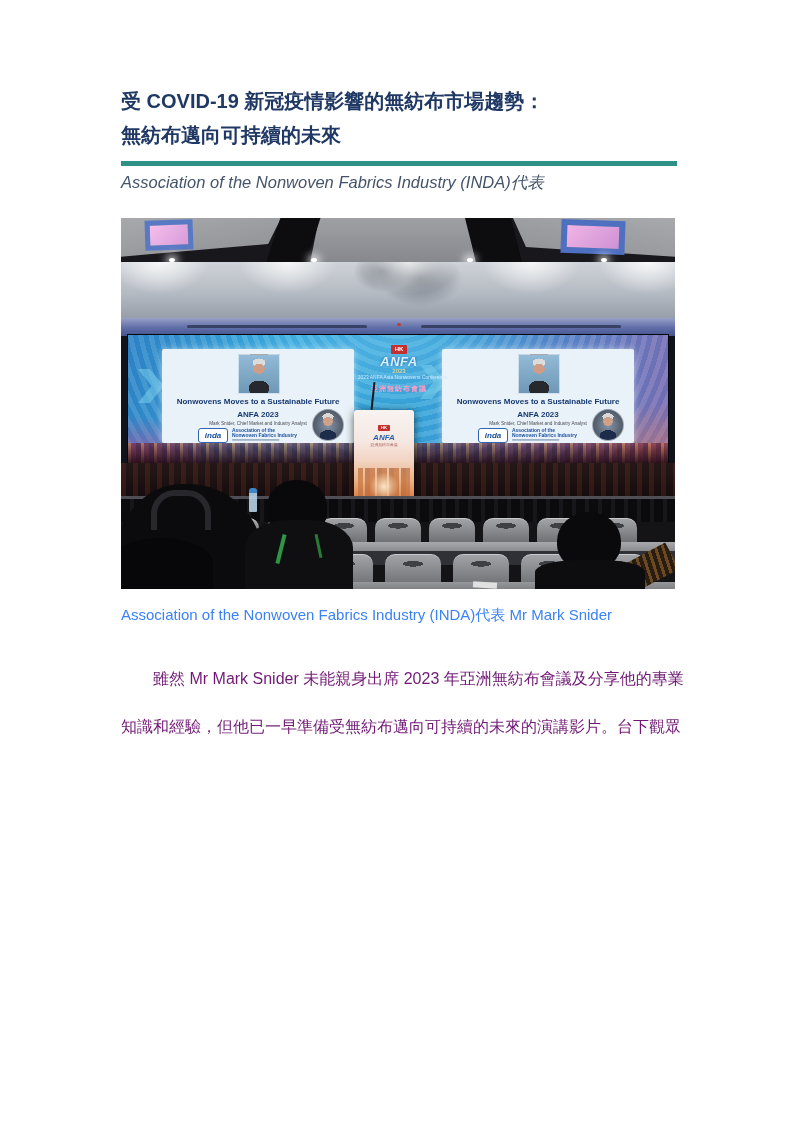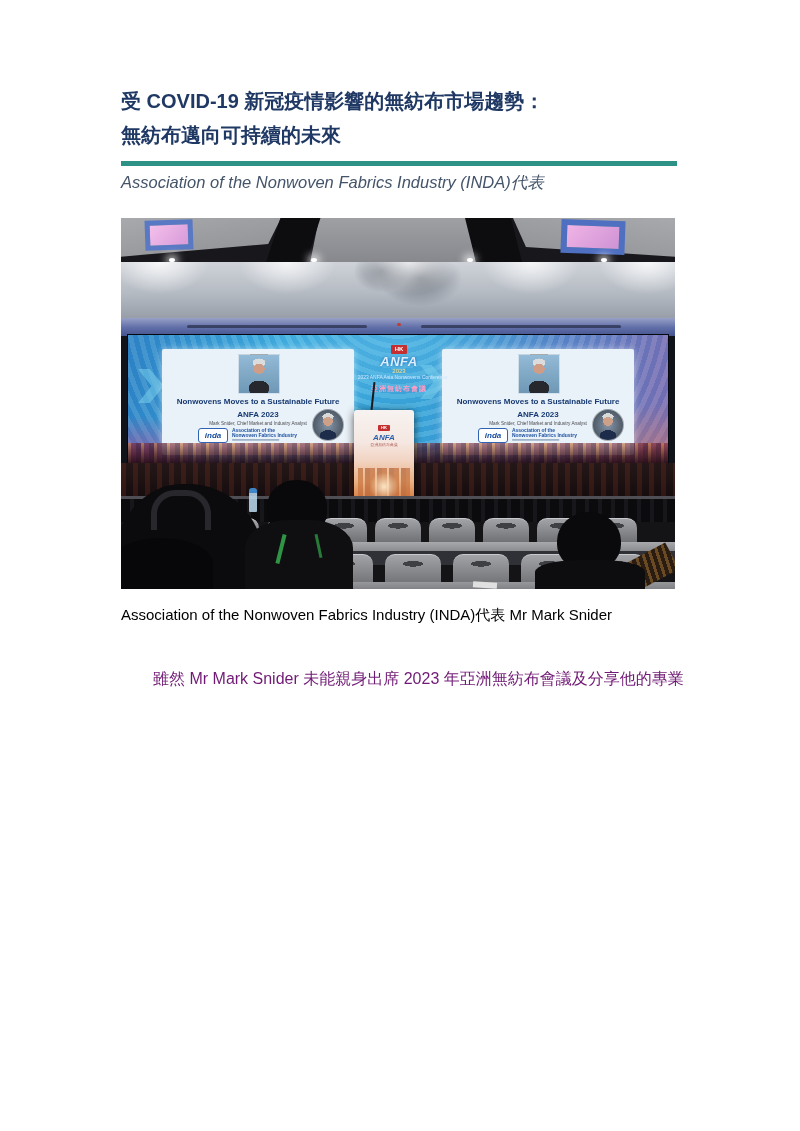--- a/index.html
+++ b/index.html
@@ -62,21 +62,21 @@
       radial-gradient(ellipse 200px 90px at 50% 8%, rgba(120,200,240,.35), transparent 70%),
       repeating-radial-gradient(circle at 50% -40%, rgba(255,255,255,.10) 0 5px, rgba(30,100,180,.10) 5px 10px),
       linear-gradient(100deg,#2d84c6 0%,#3fb0e0 28%,#38a6da 55%,#5d85c8 78%,#7e6cb0 100%); }
   .chev { width:26px; height:34px; background:rgba(120,205,235,.55);
     clip-path:polygon(0 0,45% 0,100% 50%,45% 100%,0 100%,52% 50%); }
   .citystrip { left:0; top:108px; width:540px; height:20px;
     background:
       linear-gradient(180deg, rgba(60,20,40,.15), rgba(30,8,18,.85)),
       repeating-linear-gradient(90deg, rgba(255,150,70,.55) 0 3px, rgba(150,40,50,.5) 3px 8px, rgba(90,20,40,.55) 8px 13px); }
 
-  .slide { top:14px; width:192px; height:106px; background:#e9f2f8; border-radius:2px;
+  .slide { top:14px; width:192px; height:94px; background:#e9f2f8; border-radius:2px;
     box-shadow:0 0 7px rgba(255,255,255,.5); }
   .slide-l { left:34px; }
   .slide-r { left:314px; }
   .headshot { left:76px; top:5px; width:40px; height:38px; border:1px solid rgba(255,255,255,.6);
     background:
       radial-gradient(ellipse 9px 8px at 50% 36%, #cf9d85 62%, transparent 63%),
       radial-gradient(ellipse 11px 7px at 50% 20%, #dcdcdc 58%, transparent 59%),
       radial-gradient(ellipse 17px 13px at 50% 88%, #26282e 60%, transparent 61%),
       linear-gradient(180deg,#93bad6 0%,#6e98b6 100%); }
   .slide-title { left:0; top:48px; width:192px; text-align:center; font-size:8px; font-weight:bold; color:#173a73; }
@@ -152,21 +152,21 @@
   .p-r-head { left:436px; top:294px; width:64px; height:58px; background:#0a0a0c; border-radius:50% 50% 44% 44%; }
   .p-r-body { left:414px; top:342px; width:110px; height:30px; background:#0d0d10; border-radius:40% 40% 0 0; }
 
   .bottle { left:128px; top:270px; width:8px; height:24px; border-radius:3px 3px 1px 1px;
     background:linear-gradient(180deg,#3e86c8 0 5px, rgba(190,220,240,.85) 5px); }
   .paper { background:#e0e0e0; }
   .wood { left:506px; top:334px; width:48px; height:30px; transform:rotate(-28deg);
     background:repeating-linear-gradient(100deg,#6a4a22 0 3px,#2a1c10 3px 7px); }
 
   
-  .caption { margin-top:16px; font-size:15px; color:#000000; line-height:20px; }
+  .caption { margin-top:16px; font-size:15px; color:#3b82f6; line-height:20px; }
   .body-para { margin-top:30px; font-size:16px; color:#701a75; }
   .body-line { line-height:48px; white-space:nowrap; }
   .body-line.first { text-indent:32px; }
 </style>
 </head>
 <body>
 
 <div class="page">
   <div class="content">
 
@@ -297,16 +297,17 @@
       <div class="abs lanyard1"></div>
       <div class="abs lanyard2"></div>
       <div class="abs p-r-head"></div>
       <div class="abs p-r-body"></div>
     </div>
 
     <div class="caption">Association of the Nonwoven Fabrics Industry (INDA)代表 Mr Mark Snider</div>
 
     <div class="body-para">
       <div class="body-line first">雖然 Mr Mark Snider 未能親身出席 2023 年亞洲無紡布會議及分享他的專業</div>
+      <div class="body-line">知識和經驗，但他已一早準備受無紡布邁向可持續的未來的演講影片。台下觀眾</div>
     </div>
 
   </div>
 </div>
 
 </body></html>

